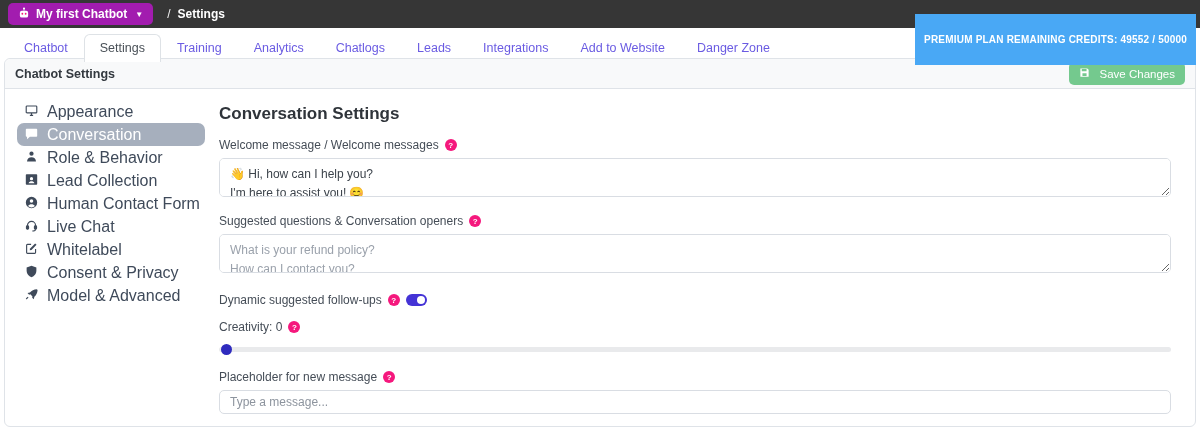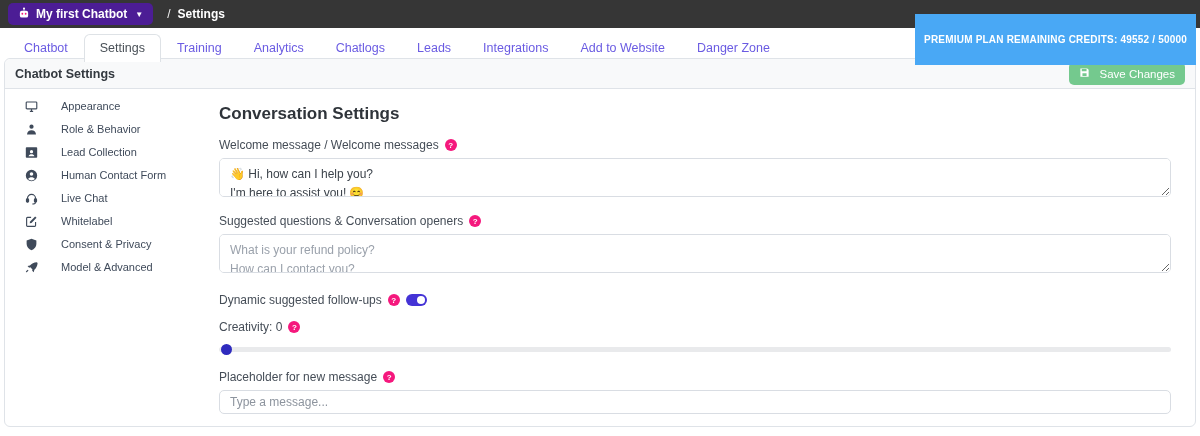--- a/index.html
+++ b/index.html
@@ -3,21 +3,21 @@
 <meta charset="utf-8">
 <style>
   * { margin:0; padding:0; box-sizing:border-box; }
   html,body { width:1200px; height:436px; background:#fff; overflow:hidden;
     font-family:"Liberation Sans", sans-serif; }
 
   
   .topbar { position:relative; height:28px; background:#363636;
     display:flex; align-items:center; padding:0 8px; }
   .bot-btn { display:flex; align-items:center; gap:6px; height:22px;
-    background:#4c1d95; color:#fff; border:none; border-radius:5px;
+    background:#a21caf; color:#fff; border:none; border-radius:5px;
     padding:0 10px; font-size:12px; font-weight:bold; cursor:pointer;
     font-family:inherit; }
   .bot-btn .caret { font-size:8px; margin-left:2px; }
   .crumb { color:#f1f1f1; font-size:12px; margin-left:14px; display:flex; gap:7px; }
   .crumb .name { font-weight:bold; color:#fff; }
 
   .credits-badge { position:absolute; right:4px; top:14px; z-index:5;
     background:#49a8f5; color:#fff; font-size:10px; font-weight:bold;
     letter-spacing:.2px; padding:20px 9px; border-radius:0; white-space:nowrap; }
 
@@ -36,22 +36,22 @@
     border-bottom:1px solid #dfe3e8; border-radius:6px 6px 0 0;
     display:flex; align-items:center; justify-content:space-between; padding:0 10px; }
   .card-title { font-size:12.5px; font-weight:bold; color:#33393f; }
   .save-btn { display:flex; align-items:center; gap:10px; background:#74c98e;
     color:#fff; border:none; border-radius:5px; padding:5px 10px;
     font-size:11.5px; cursor:pointer; font-family:inherit; }
   .card-body { flex:1; display:flex; padding:9px 0 0 0; }
 
   
   .side { width:206px; flex:0 0 206px; padding:2px 6px 0 12px; }
-  .side-item { display:flex; align-items:flex-start; gap:23px; height:23px;
-    padding:0 8px; border-radius:7px; font-size:11px; color:#3f4a5a;
+  .side-item { display:flex; align-items:center; gap:9px; height:23px;
+    padding:0 8px; border-radius:7px; font-size:16px; color:#3f4a5a;
     cursor:pointer; white-space:nowrap; }
   .side-item svg { flex:0 0 auto; }
   .side-item.active { background:#a6afbd; color:#fff; }
 
   
   .main { flex:1; padding:6px 24px 0 8px; }
   h1.page-h { font-size:17px; font-weight:600; color:#2f343a; margin-bottom:14px; }
   .lbl-row { display:flex; align-items:center; gap:6px; font-size:12px;
     color:#454d57; margin-bottom:6px; }
   .info { width:12px; height:12px; border-radius:50%; background:#f5187d;
@@ -128,20 +128,26 @@
   <div class="card-body">
 
     <div class="side">
       <div class="side-item">
         <span><svg width="13" height="13" viewBox="0 0 16 16" fill="none" stroke="currentColor" stroke-width="1.4">
               <rect x="1.5" y="2.5" width="13" height="8.5" rx="1"></rect>
               <path d="M6 14h4M8 11v3"></path>
             </svg></span>
         <span>Appearance</span>
       </div>
+      <div class="side-item active">
+        <span><svg width="13" height="13" viewBox="0 0 16 16" fill="currentColor">
+              <path d="M2 2h12a1 1 0 011 1v8a1 1 0 01-1 1H6l-3.5 3v-3H2a1 1 0 01-1-1V3a1 1 0 011-1z"></path>
+            </svg></span>
+        <span>Conversation</span>
+      </div>
       <div class="side-item">
         <span><svg width="13" height="13" viewBox="0 0 16 16" fill="currentColor">
               <circle cx="8" cy="4.5" r="2.6"></circle>
               <path d="M2.5 14c0-3 2.5-5 5.5-5s5.5 2 5.5 5z"></path>
             </svg></span>
         <span>Role &amp; Behavior</span>
       </div>
       <div class="side-item">
         <span><svg width="13" height="13" viewBox="0 0 16 16" fill="currentColor">
               <path d="M2 1.5h12a1 1 0 011 1v11a1 1 0 01-1 1H2a1 1 0 01-1-1v-11a1 1 0 011-1zm6 3.5a2 2 0 110 4 2 2 0 010-4zm-3.6 7.5c.6-1.6 2-2.4 3.6-2.4s3 .8 3.6 2.4z" fill-rule="evenodd"></path>

